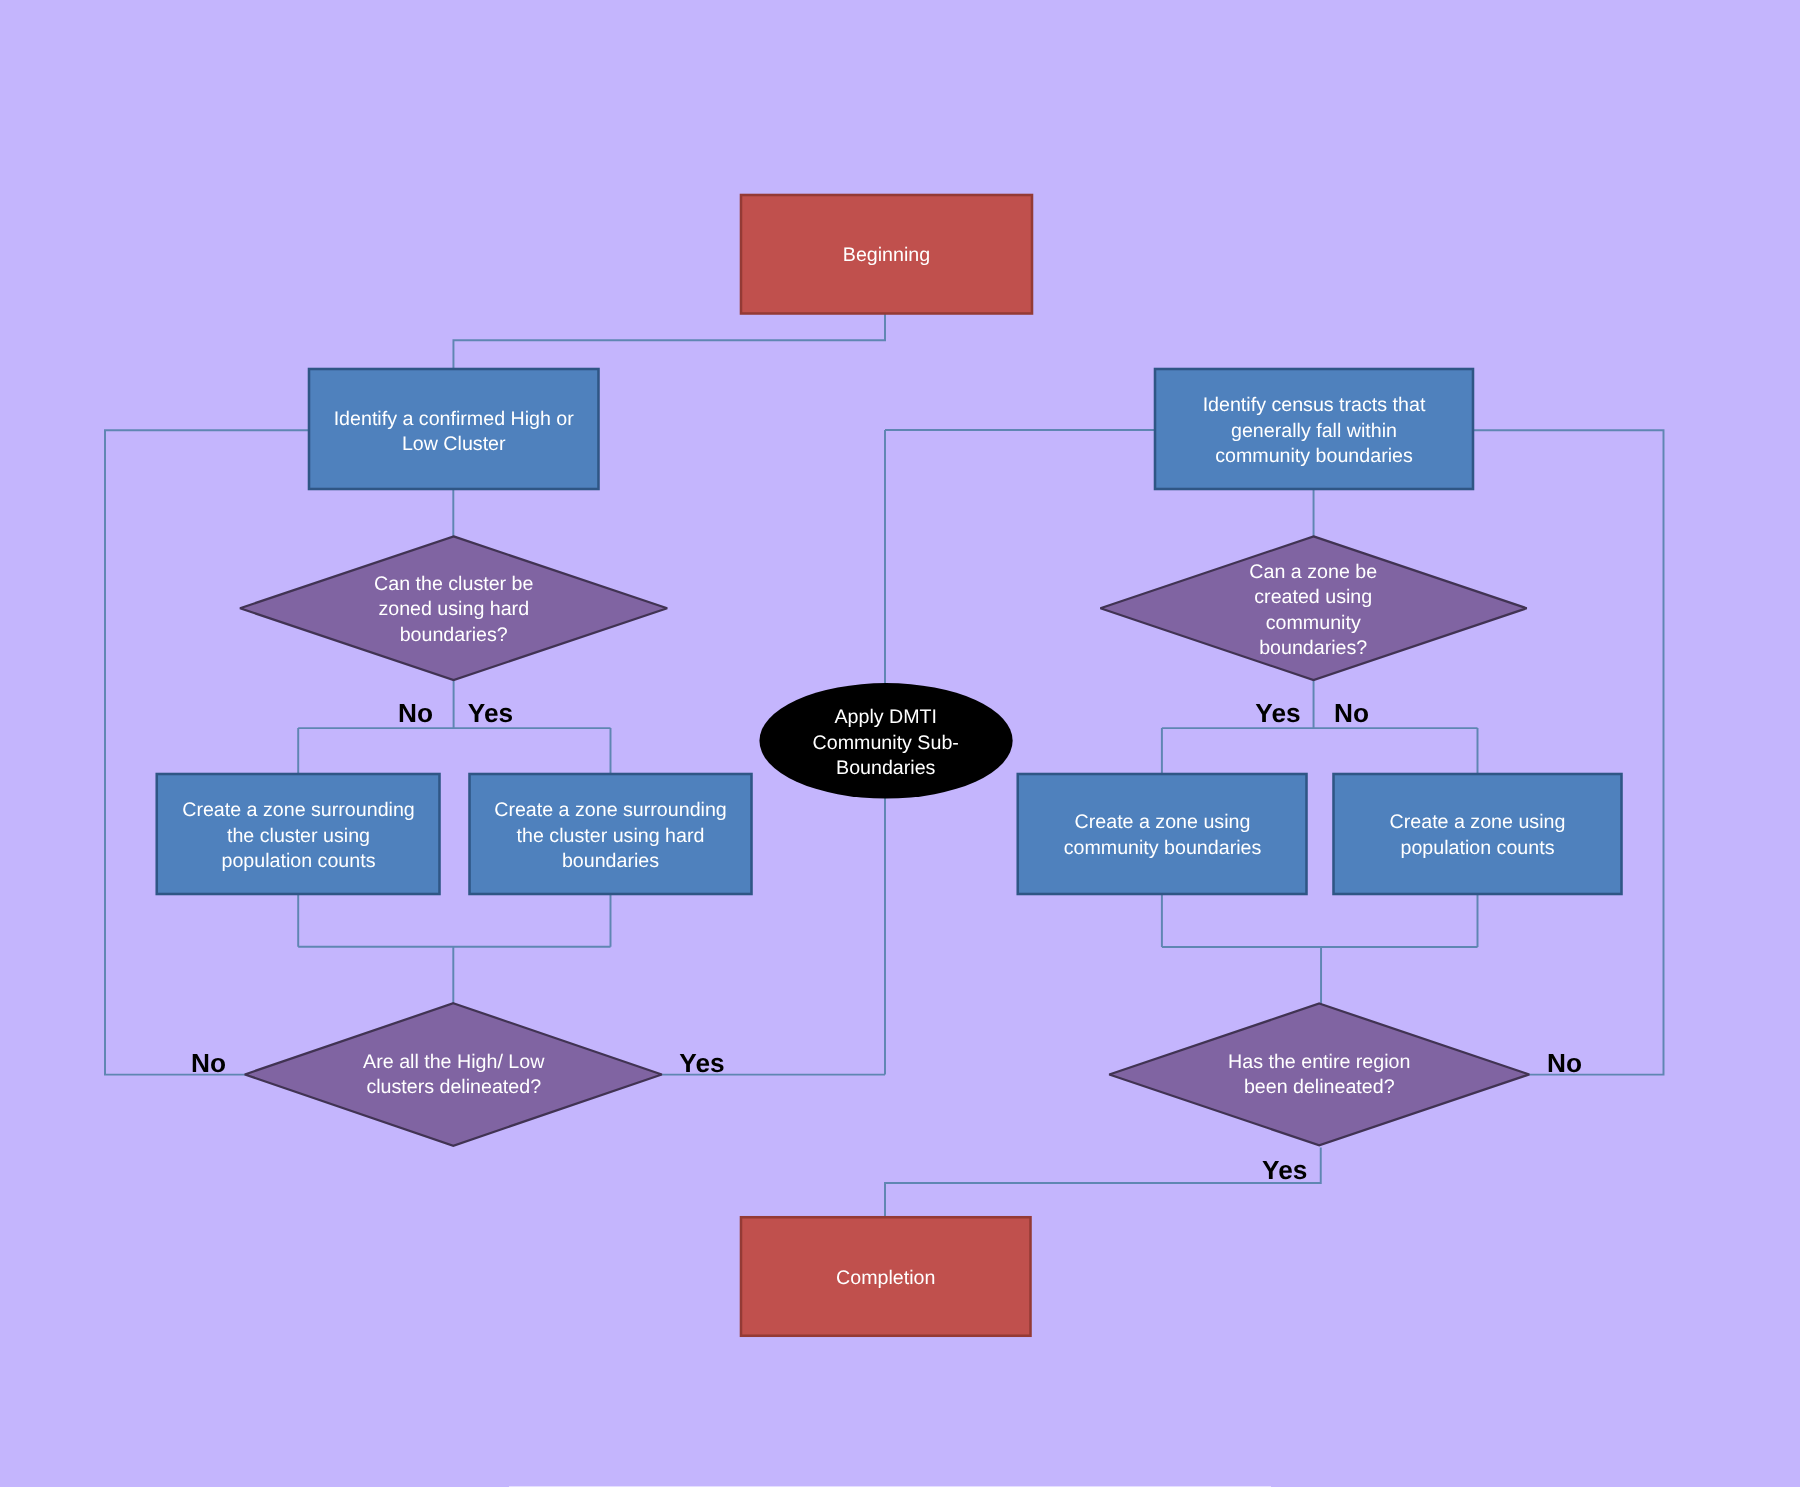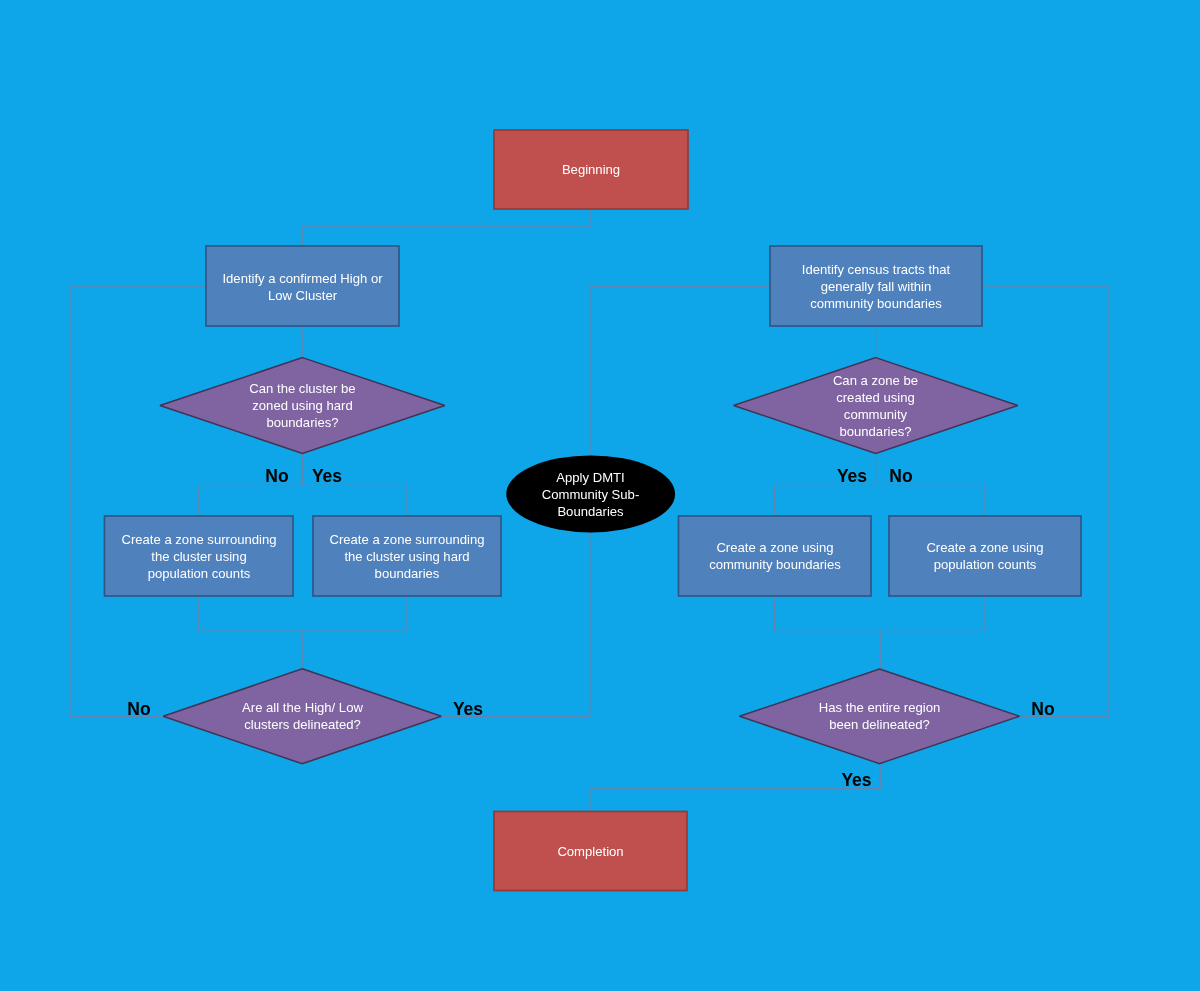--- a/index.html
+++ b/index.html
@@ -1,20 +1,20 @@
 <!DOCTYPE html>
 <html><head>
 <meta charset="utf-8">
 <title>Apply DMTI Community Sub-Boundaries flowchart</title>
 <style>
   html,body{margin:0;padding:0;background:#ffffff;}
   body{width:1200px;height:991px;overflow:hidden;
        font-family:"Liberation Sans",sans-serif;
        -webkit-font-smoothing:antialiased;}
-  #stage{position:relative;width:1200px;height:991px;background:#0ea5e9;}
+  #stage{position:relative;width:1200px;height:991px;background:#c4b5fd;}
   svg.flow{position:absolute;left:0;top:0;width:1200px;height:991px;display:block;}
   .ntext{font-family:"Liberation Sans",sans-serif;font-size:13.1px;fill:#ffffff;
          text-anchor:middle;dominant-baseline:auto;}
   .elabel{font-family:"Liberation Sans",sans-serif;font-size:17.5px;font-weight:bold;
           fill:#000000;text-anchor:middle;}
   .conn{stroke:#5F86B2;stroke-width:1.3;fill:none;}
 </style>
 </head>
 <body>
 

